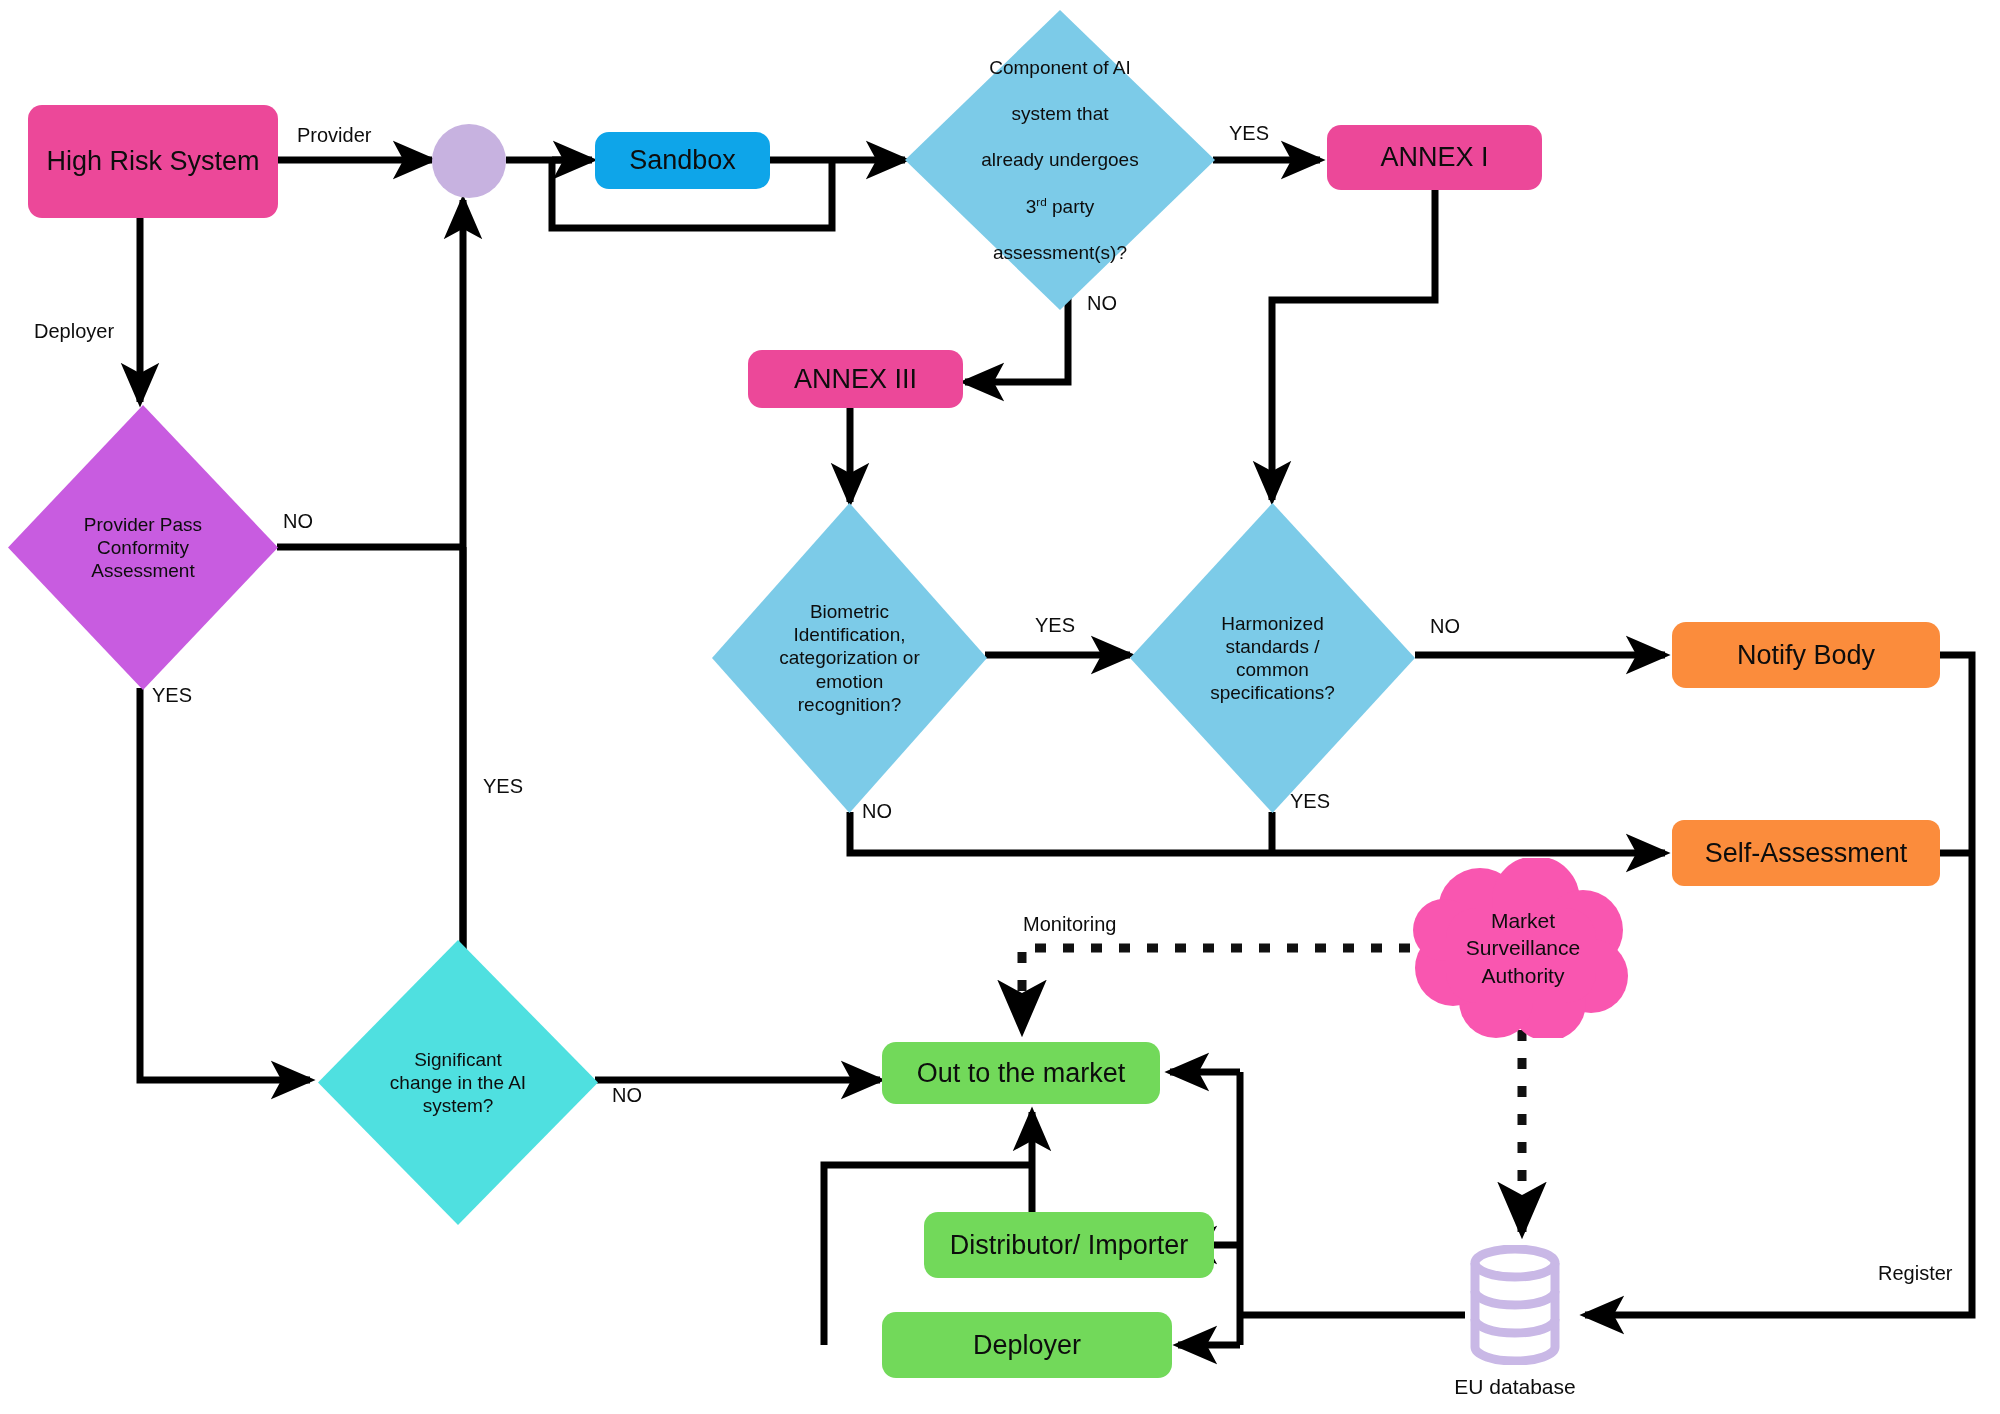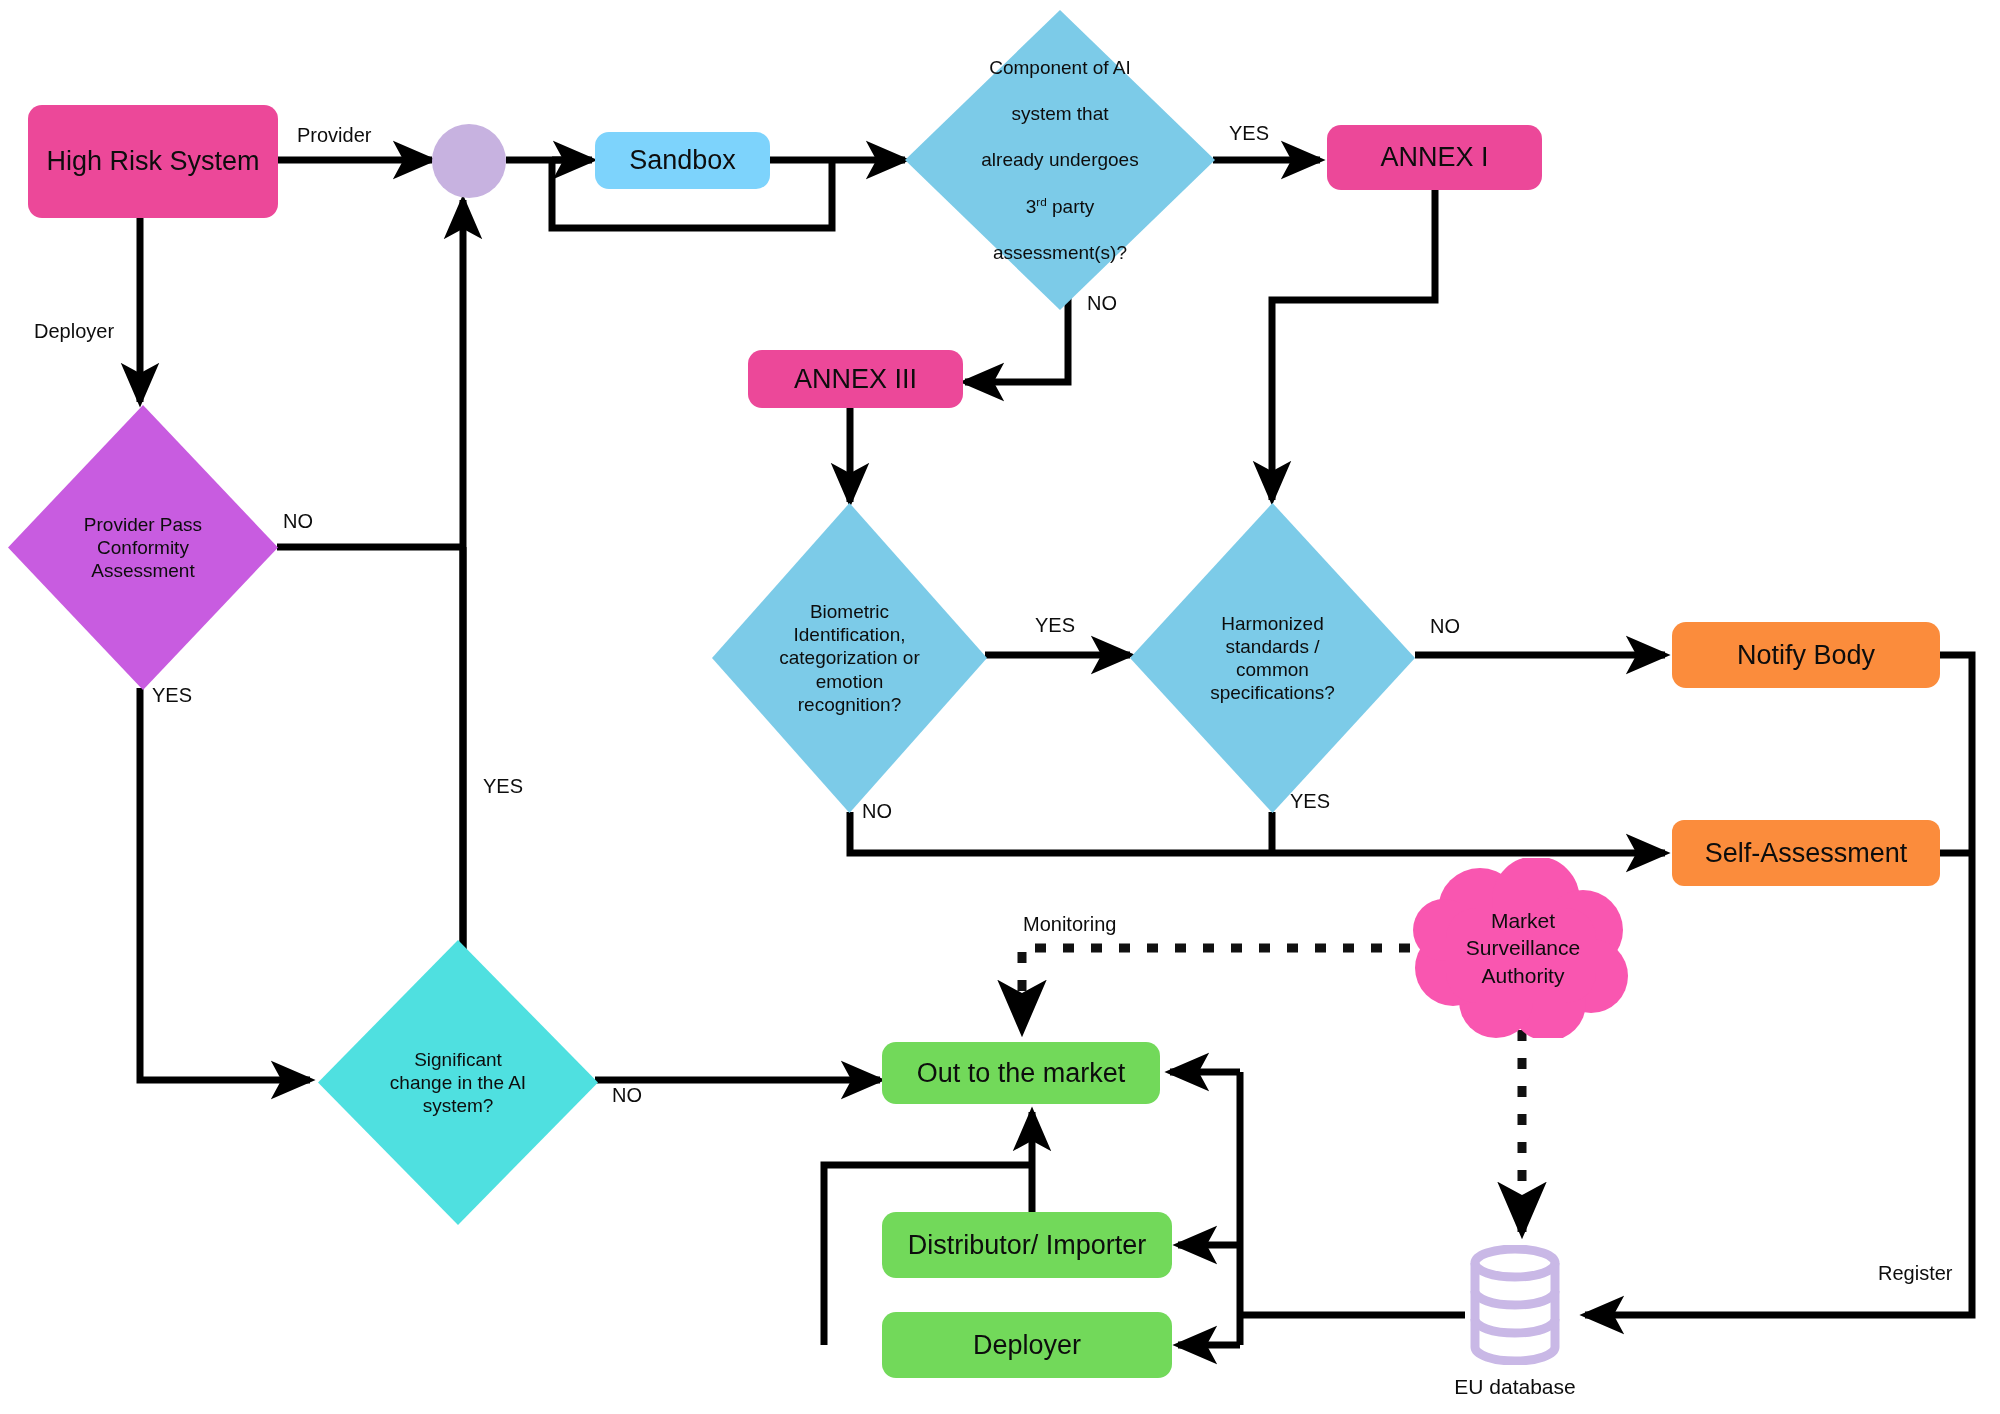--- a/index.html
+++ b/index.html
@@ -27,21 +27,21 @@
     align-items: center;
     justify-content: center;
     text-align: center;
     color: #0d0d0d;
   }
   
   .rbox {
     border-radius: 14px;
   }
   .rbox.gray   { background: #ec4899; }
-  .rbox.orange { background: #7dd3fc; }
+  .rbox.orange { background: #0ea5e9; }
   .rbox.orange2{ background: #fb8c3c; }
   .rbox.green  { background: #72d95a; }
 
   
   .diamond-wrap {
     position: absolute;
   }
   .diamond-shape {
     position: absolute;
     left: 0; top: 0;
@@ -253,21 +253,21 @@
     </svg>
     <div class="diamond-label" style="font-size:19px; left:10%; width:80%;">Significant
 change in the AI
 system?</div>
   </div>
 
   <div class="node rbox green" style="left:882px; top:1042px; width:278px; height:62px; font-size:27px;">
     <span>Out to the market</span>
   </div>
 
-  <div class="node rbox green" style="left:882px; top:1212px; width:290px; height:66px; font-size:27px;">
+  <div class="node rbox green" style="left:924px; top:1212px; width:290px; height:66px; font-size:27px;">
     <span>Distributor/ Importer</span>
   </div>
 
   <div class="node rbox green" style="left:882px; top:1312px; width:290px; height:66px; font-size:27px;">
     <span>Deployer</span>
   </div>
 
   <div class="db-wrap" style="left:1465px; top:1245px; width:100px; height:120px;">
     <svg viewBox="0 0 100 120" width="100" height="120">
       <g fill="none" stroke="#c9b8e6" stroke-width="9">

